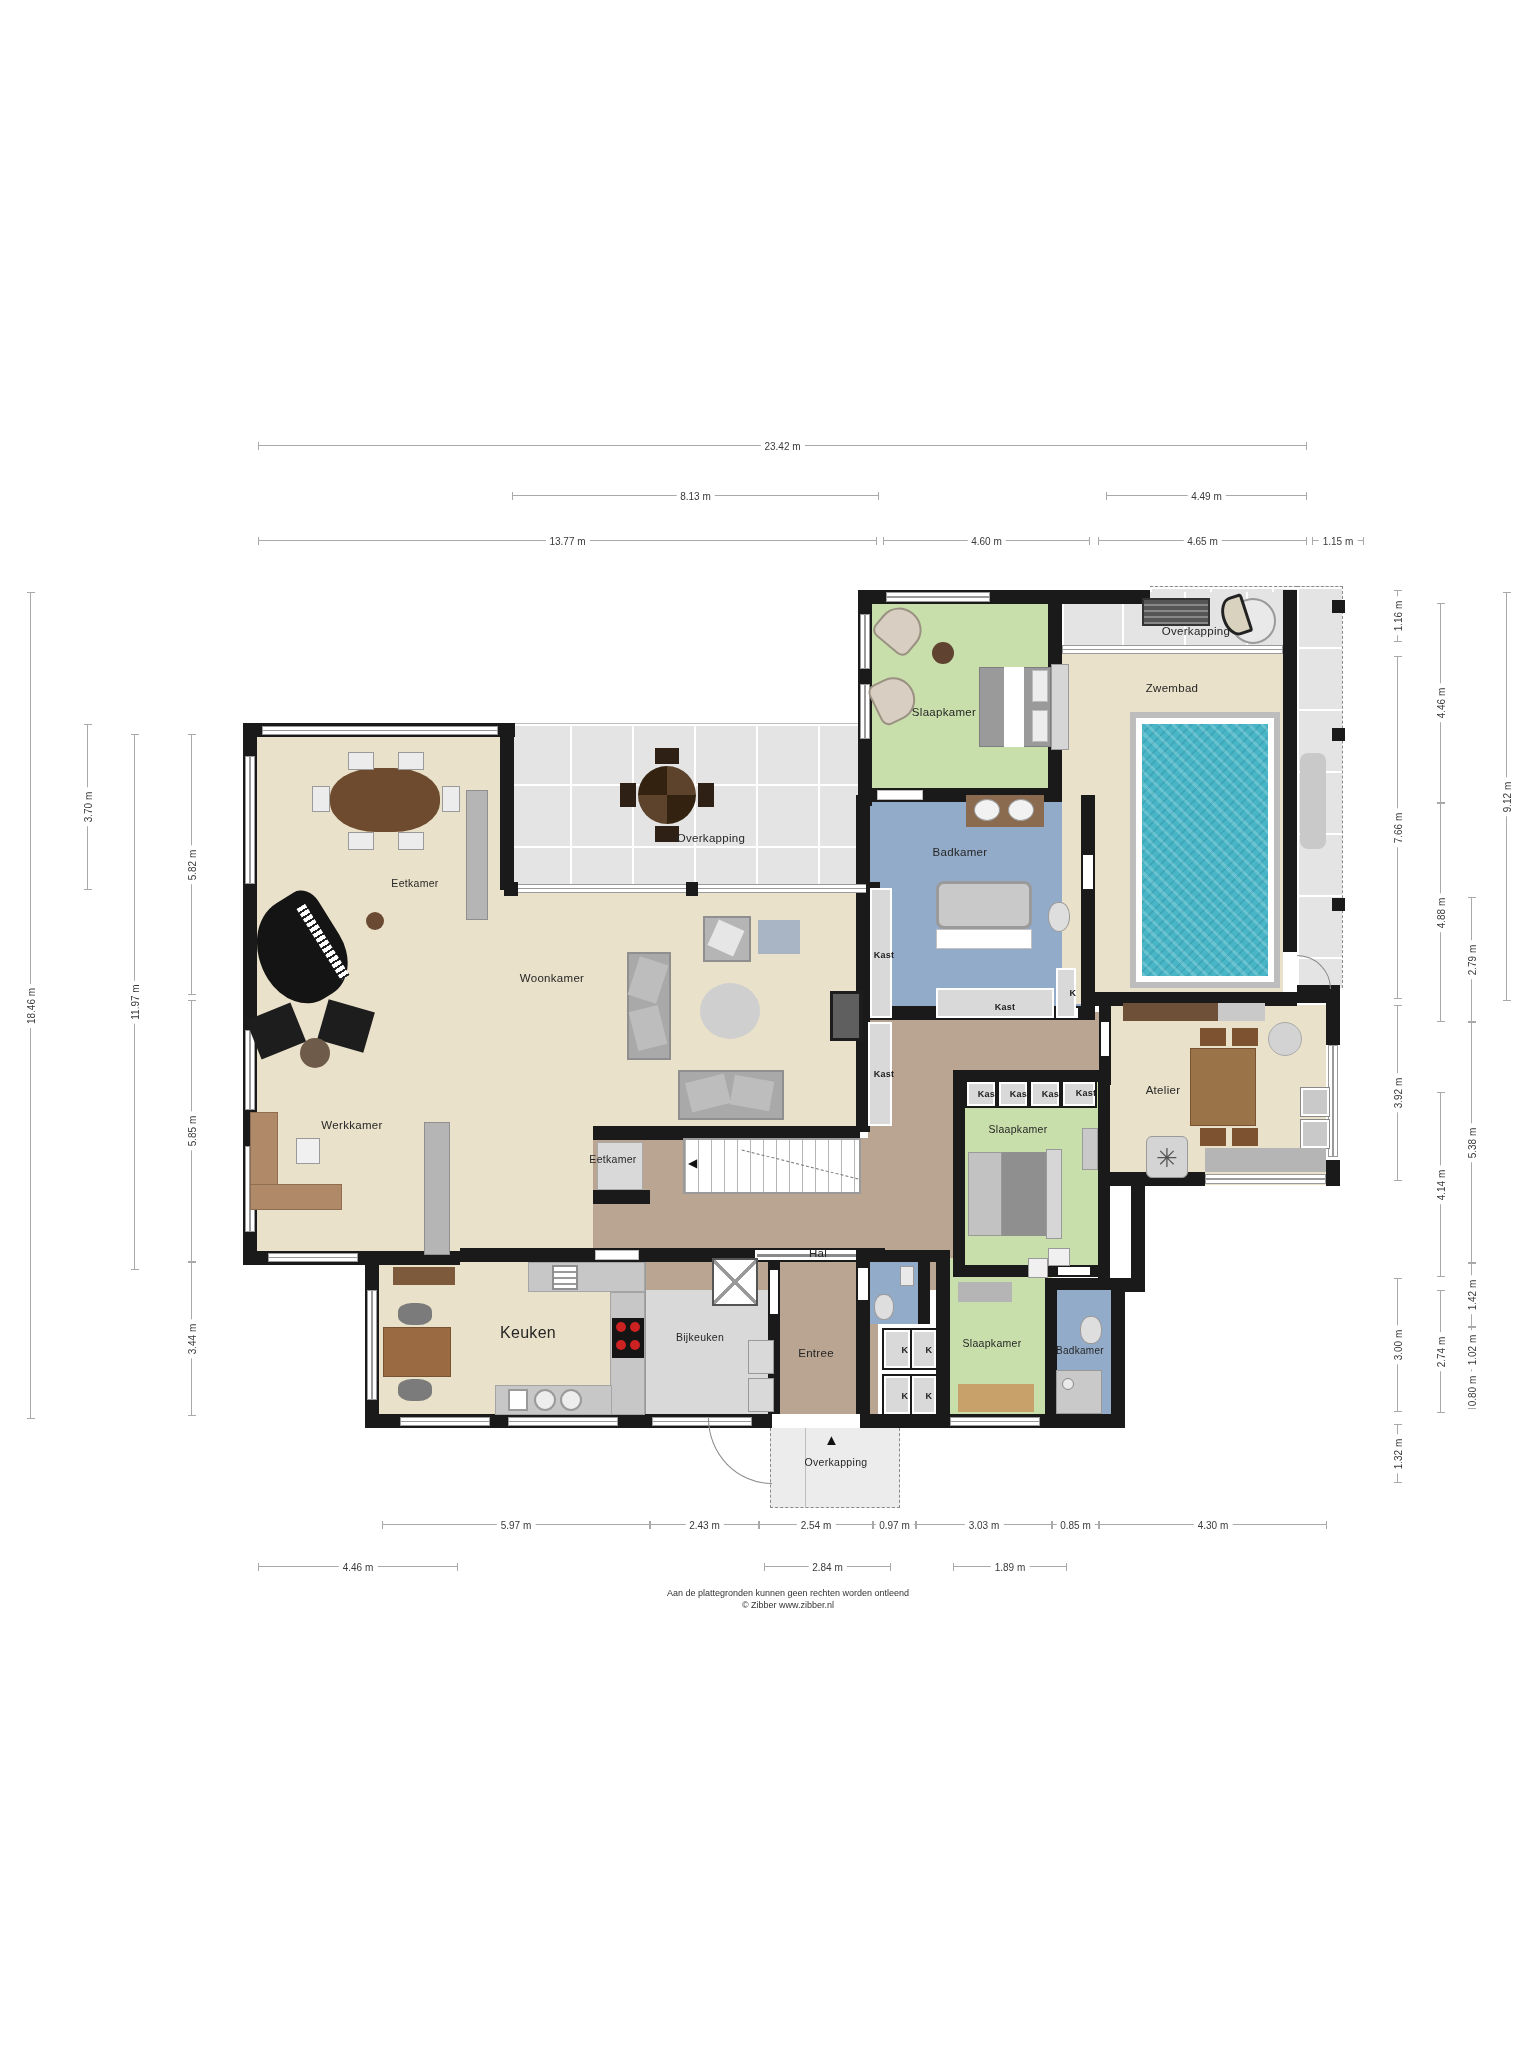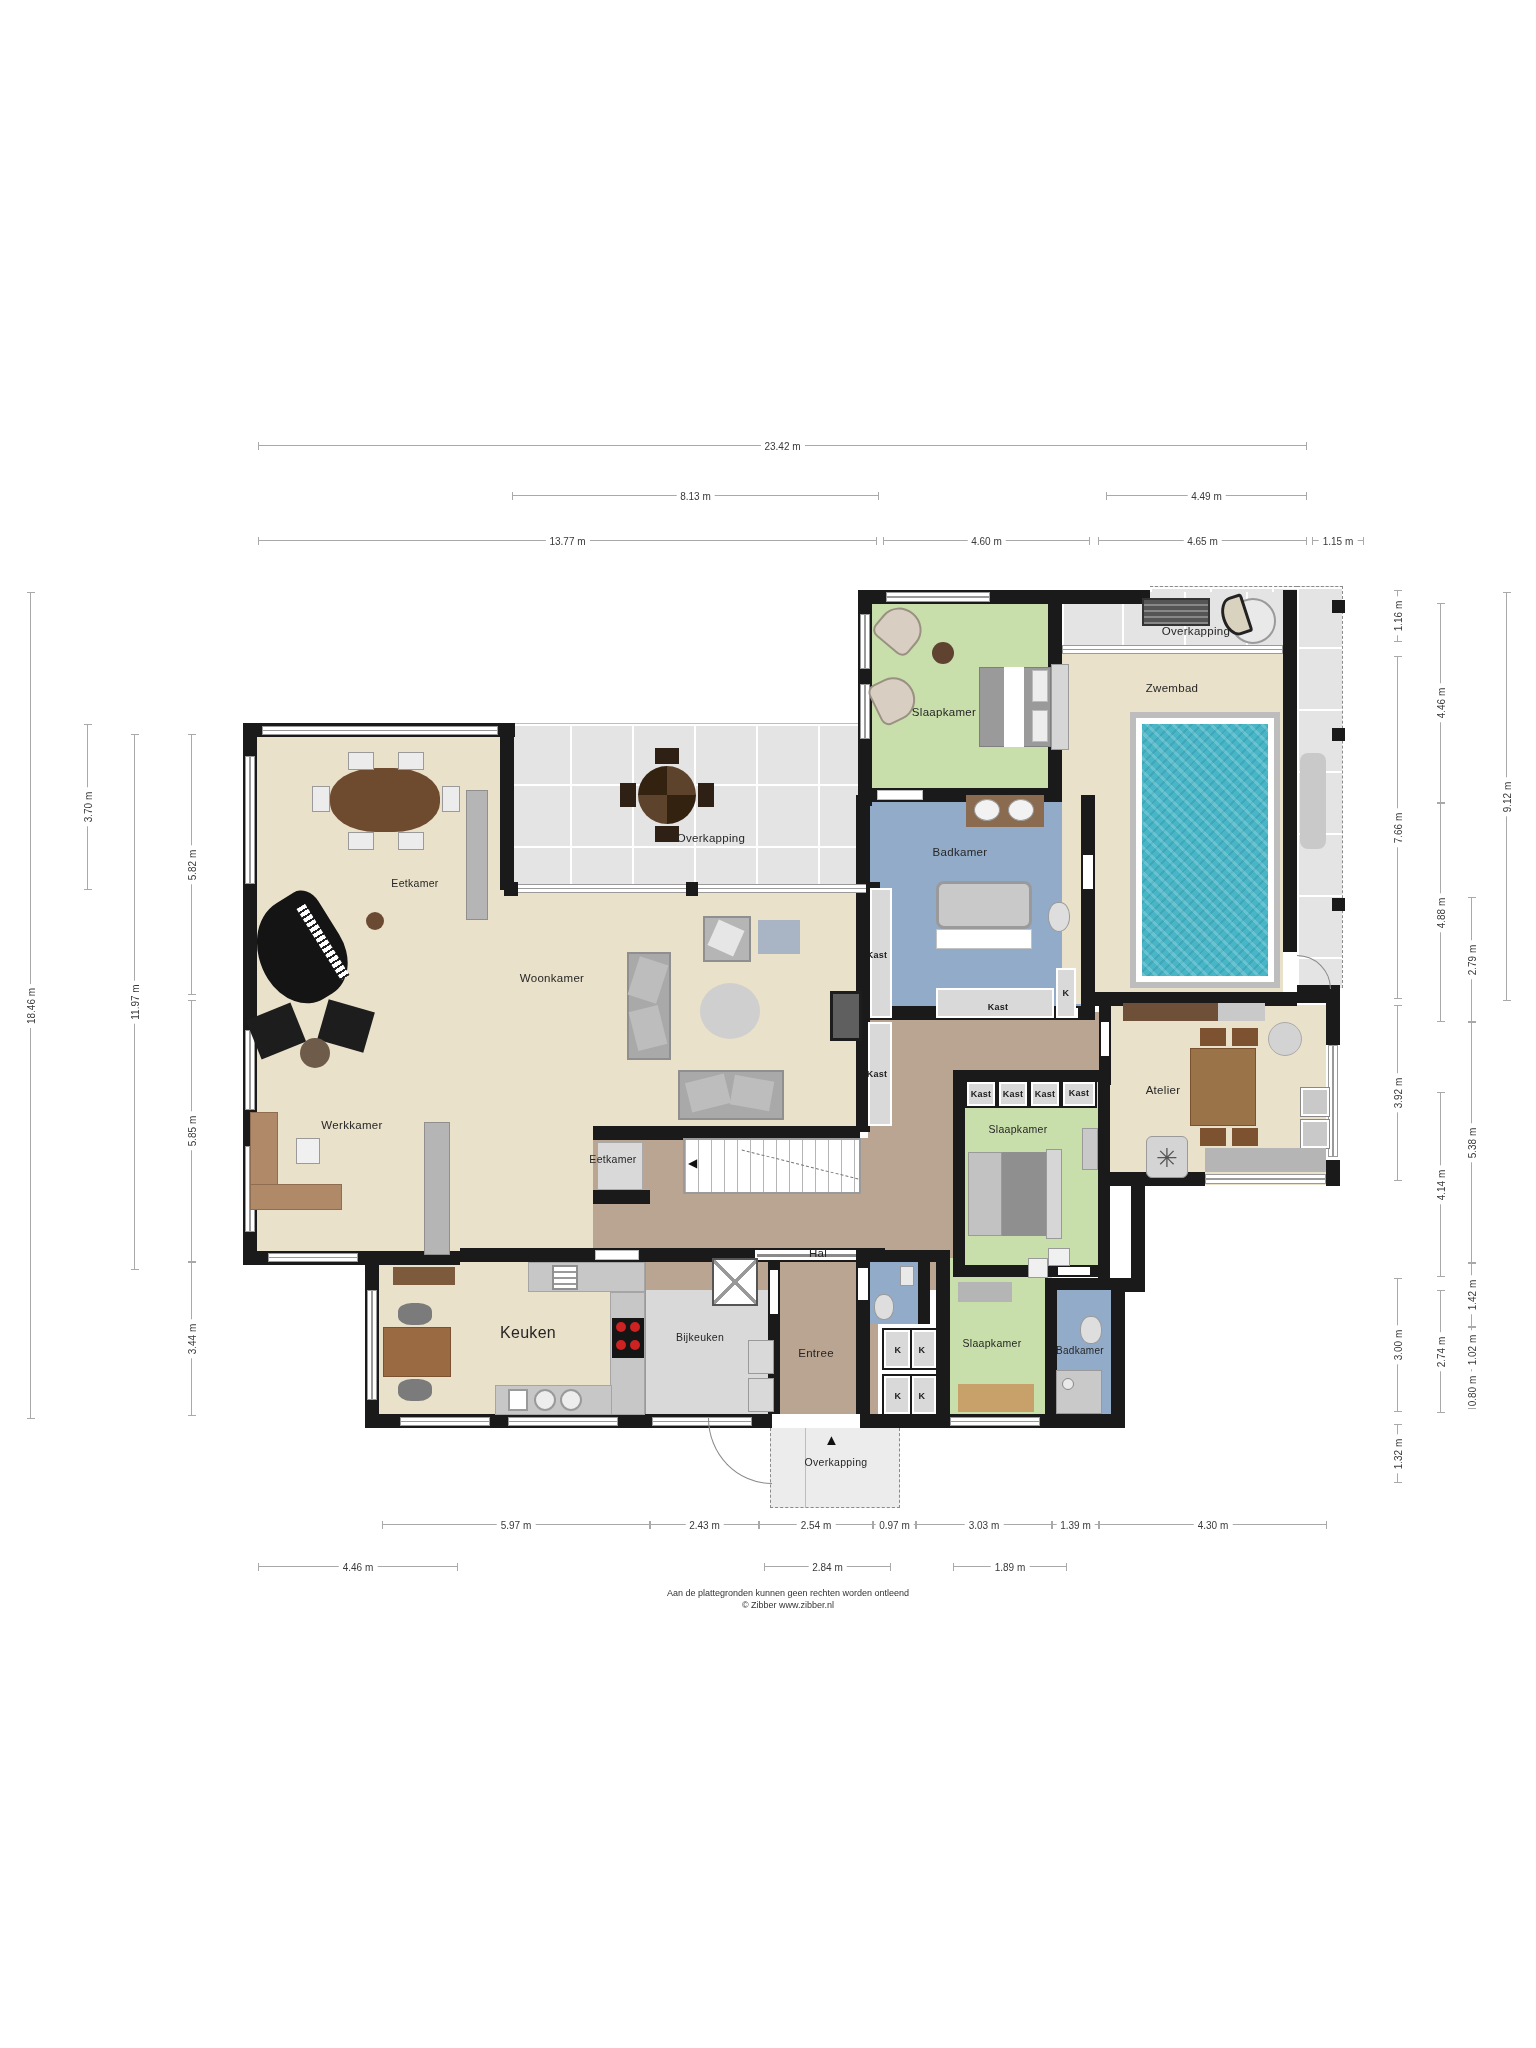--- a/index.html
+++ b/index.html
@@ -27,21 +27,21 @@
   .xbox{background:
       linear-gradient(45deg,transparent 47.5%,#999 47.5% 52.5%,transparent 52.5%),
       linear-gradient(-45deg,transparent 47.5%,#999 47.5% 52.5%,transparent 52.5%),#fff;
       border:2px solid #555;}
   .stairs{background:#fff;border:2px solid #9a9a9a;
       background-image:repeating-linear-gradient(to right,#b5b5b5 0 1px,transparent 1px 13px);}
   .arc{position:absolute;border:1px solid #8a8a8a;box-sizing:border-box;background:transparent;}
   
   .rlabel{position:absolute;transform:translate(-50%,-50%);font-size:11.5px;color:#262626;
           letter-spacing:.3px;white-space:nowrap;}
-  .slabel{font-size:9px;font-weight:bold;color:#1c1c1c;}
+  .slabel{font-size:9px;font-weight:bold;color:#1c1c1c;margin-left:7px;}
   
   .dimh{position:absolute;height:0;border-top:1px solid #a9a9a9;}
   .dimh:before,.dimh:after{content:"";position:absolute;top:-4px;width:1px;height:8px;background:#a9a9a9;}
   .dimh:before{left:0}.dimh:after{right:0}
   .dimv{position:absolute;width:0;border-left:1px solid #a9a9a9;}
   .dimv:before,.dimv:after{content:"";position:absolute;left:-4px;height:1px;width:8px;background:#a9a9a9;}
   .dimv:before{top:0}.dimv:after{bottom:0}
   .dlbl{position:absolute;left:50%;top:0;transform:translate(-50%,-50%);background:#fff;
         padding:0 4px;font-size:10px;color:#3a3a3a;white-space:nowrap;}
   .dimv .dlbl{left:0;top:50%;transform:translate(-50%,-50%) rotate(-90deg);transform-origin:center;}
@@ -340,21 +340,21 @@
       <div class="dimh" style="left: 759px; top: 1524px; width: 114px;">
         <span class="dlbl">2.54 m</span>
       </div>
       <div class="dimh" style="left: 873px; top: 1524px; width: 43px;">
         <span class="dlbl">0.97 m</span>
       </div>
       <div class="dimh" style="left: 916px; top: 1524px; width: 136px; text-decoration: underline;">
         <span class="dlbl">3.03 m</span>
       </div>
       <div class="dimh" style="left: 1052px; top: 1524px; width: 47px;">
-        <span class="dlbl">1.39 m</span>
+        <span class="dlbl">0.85 m</span>
       </div>
       <div class="dimh" style="left: 1099px; top: 1524px; width: 228px;">
         <span class="dlbl">4.30 m</span>
       </div>
       <div class="dimh" style="left: 258px; top: 1566px; width: 200px;">
         <span class="dlbl">4.46 m</span>
       </div>
       <div class="dimh" style="left: 764px; top: 1566px; width: 127px;">
         <span class="dlbl">2.84 m</span>
       </div>

